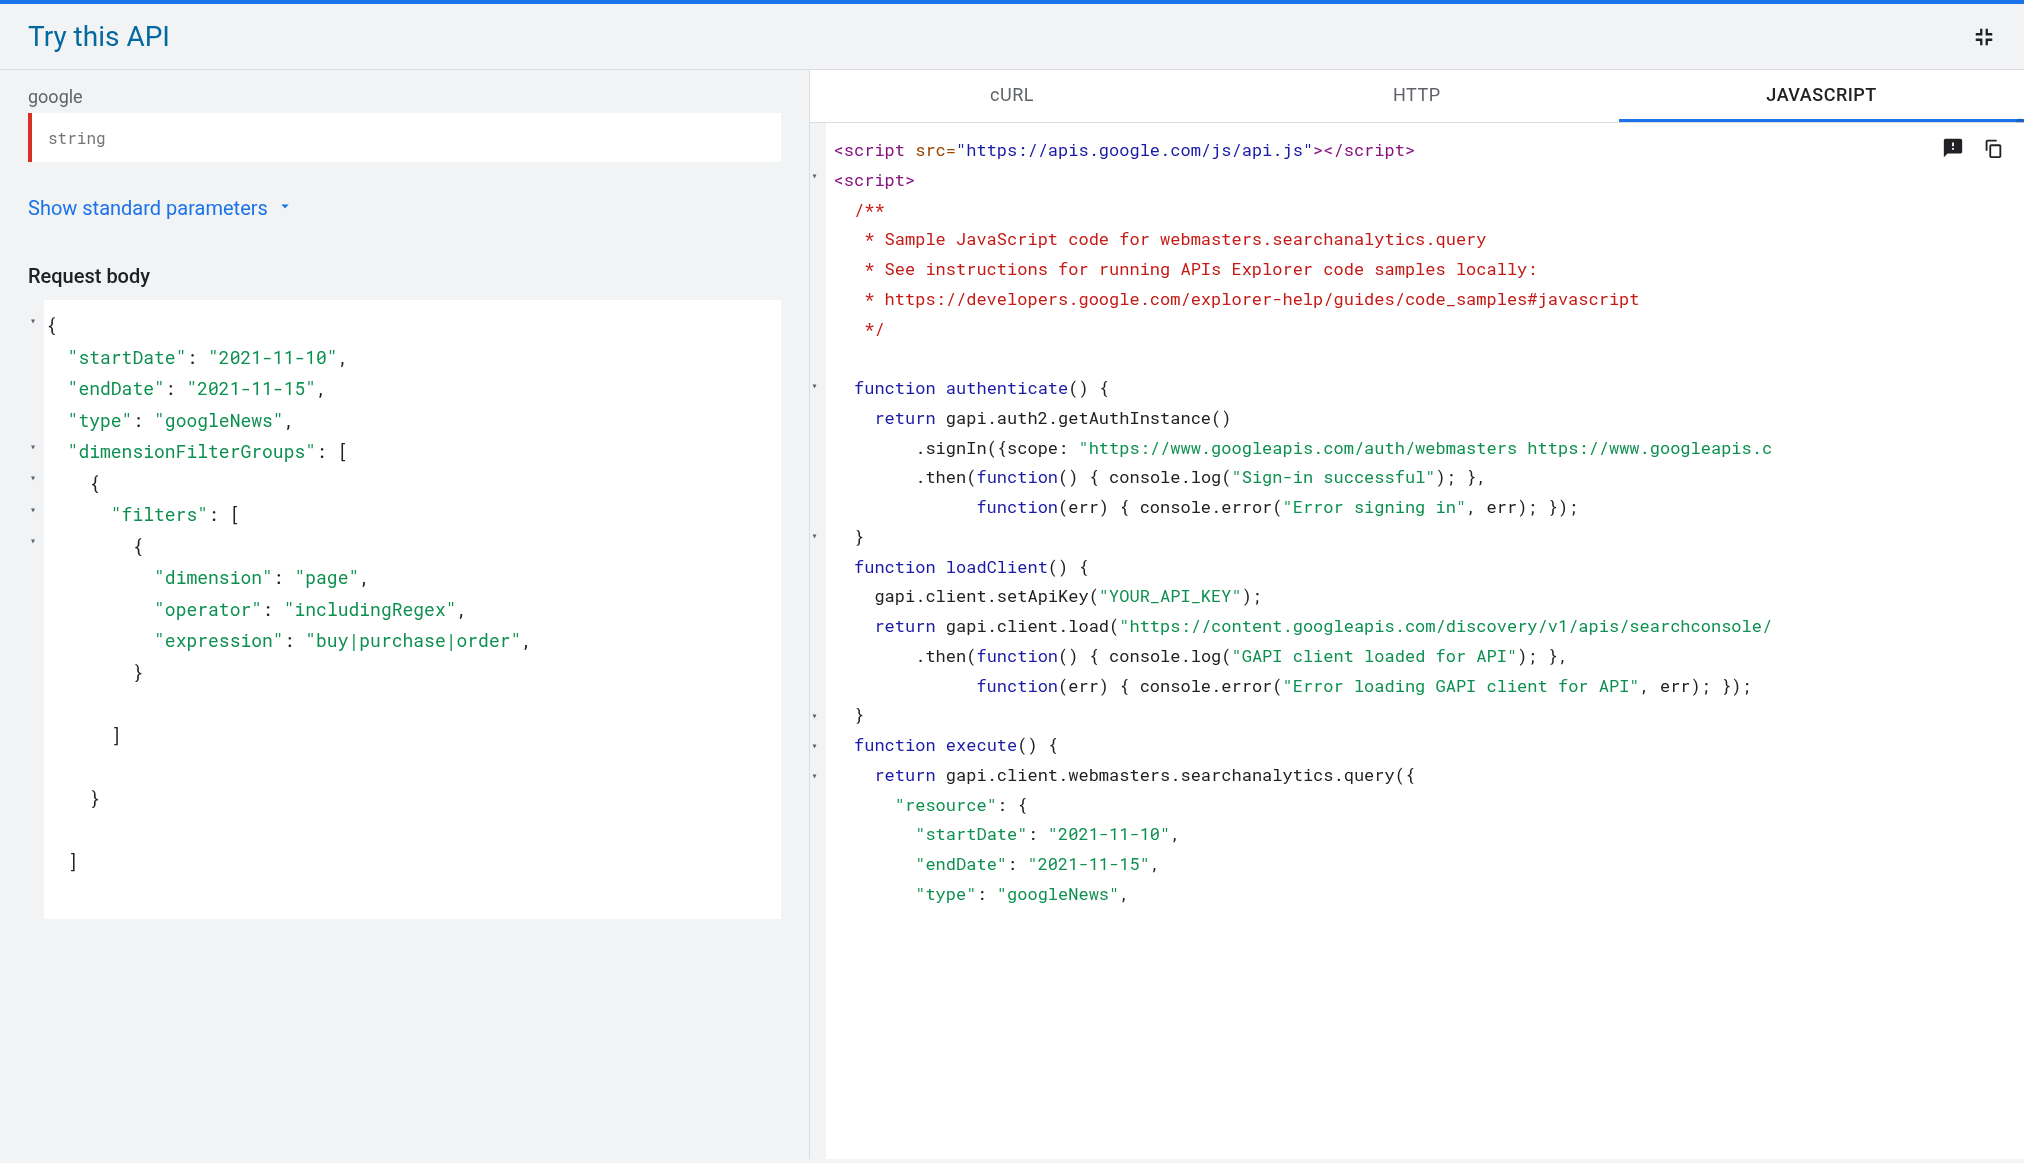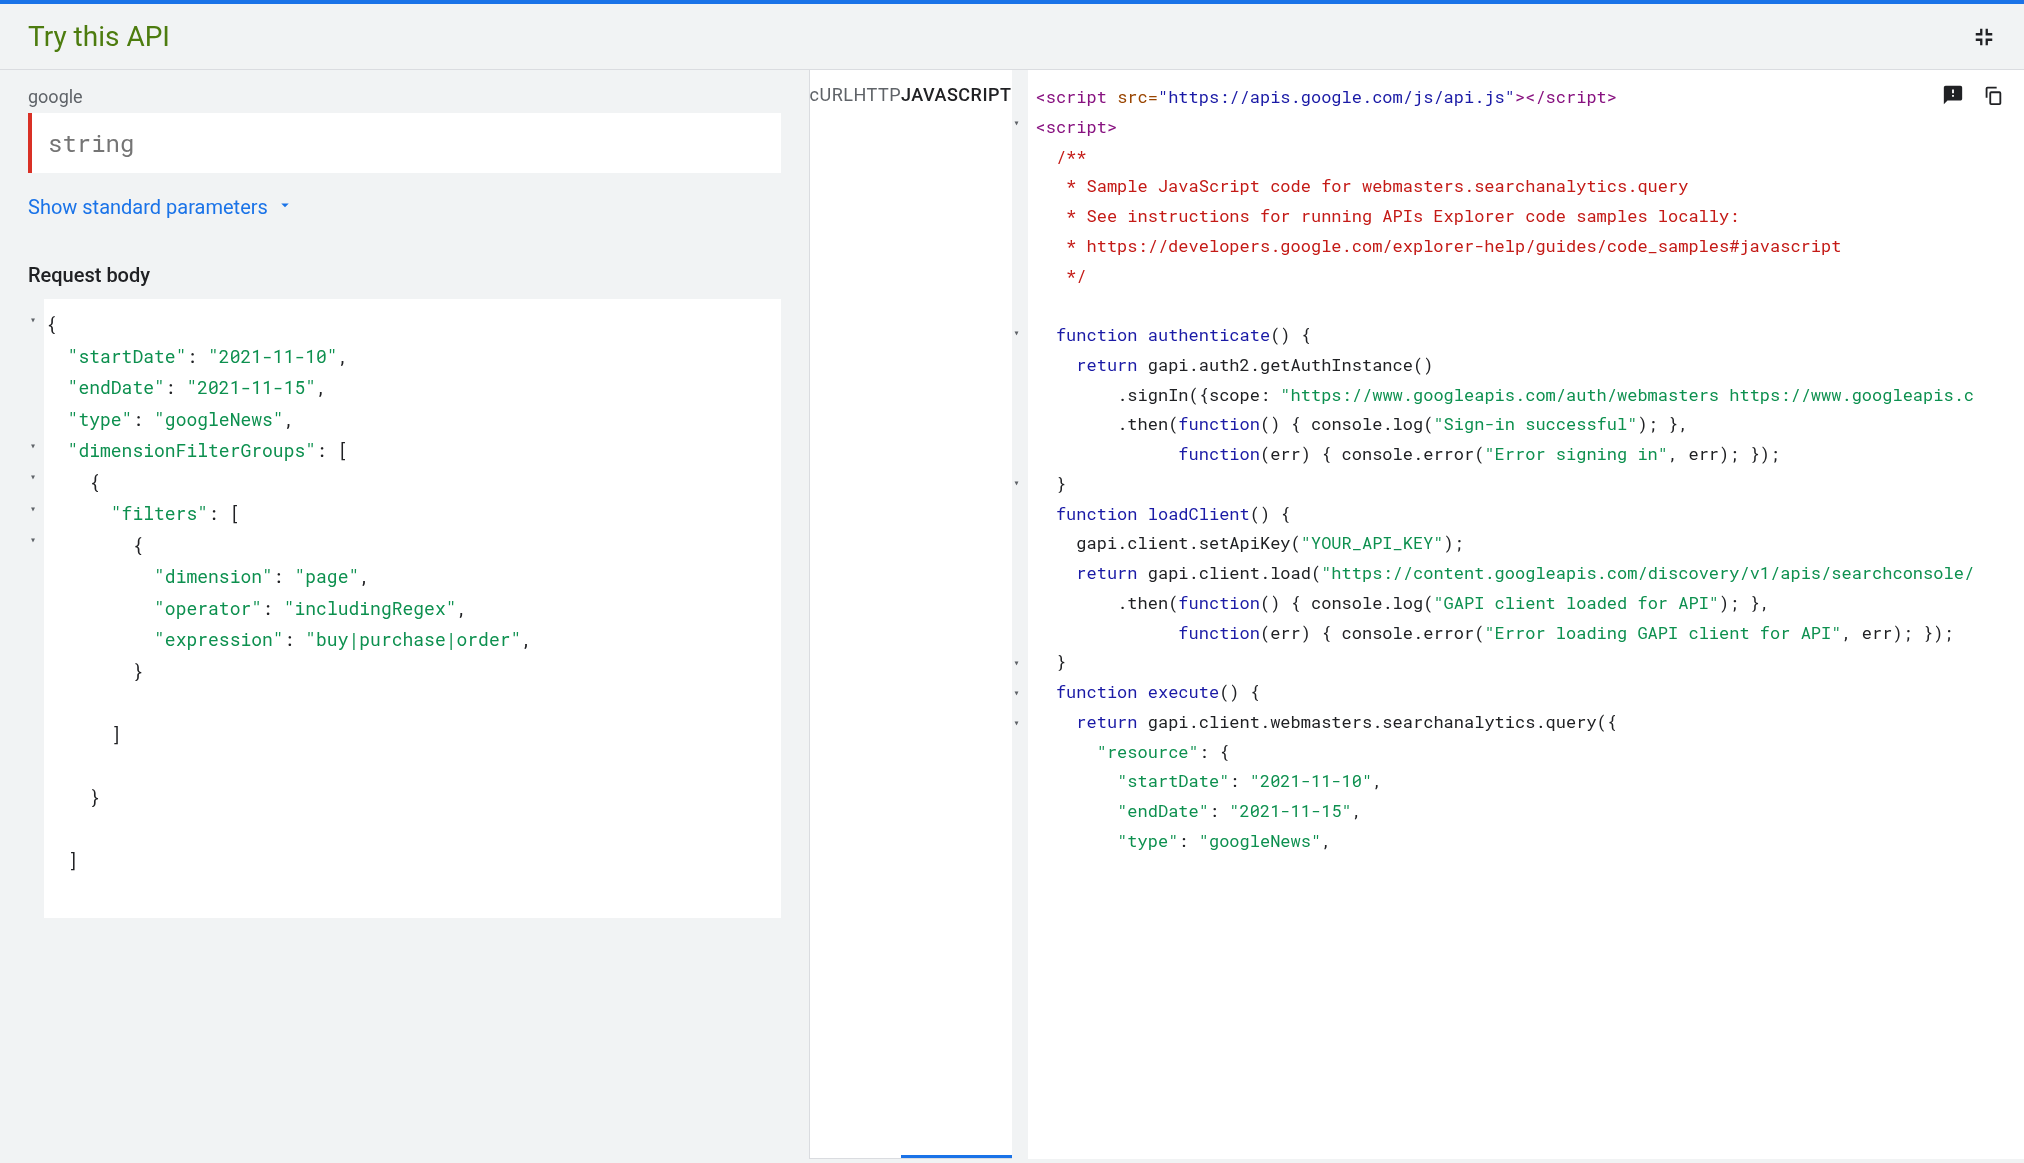--- a/index.html
+++ b/index.html
@@ -22,21 +22,21 @@
     }
     .header {
       display: flex;
       justify-content: space-between;
       align-items: center;
       padding: 16px 28px;
       border-bottom: 1px solid #dadce0;
     }
     .header-title {
       font-size: 28px;
-      color: #4d7c0f;
+      color: #0369a1;
       font-weight: 400;
     }
     .collapse-icon {
       cursor: pointer;
       width: 24px;
       height: 24px;
       display: flex;
       align-items: center;
       justify-content: center;
     }
@@ -46,46 +46,46 @@
     }
     .left-panel {
       width: 40%;
       padding: 16px 28px;
       overflow-y: auto;
       border-right: 1px solid #dadce0;
     }
     .right-panel {
       width: 60%;
       display: flex;
-      flex-direction: row;
+      flex-direction: column;
       background: #701a75;
       position: relative;
     }
     .section-title {
       font-size: 20px;
       font-weight: 500;
       color: #202124;
       margin-bottom: 12px;
     }
     .param-label {
       font-size: 18px;
       color: #5f6368;
       margin-bottom: 6px;
     }
     .param-input {
       width: 100%;
       padding: 14px 16px;
-      font-size: 24px;
+      font-size: 16px;
       font-family: 'Roboto Mono', monospace;
       color: #5f6368;
       background: #fff;
       border: none;
       border-left: 4px solid #d93025;
       outline: none;
-      margin-bottom: 22px;
+      margin-bottom: 34px;
     }
     .expand-link {
       display: flex;
       align-items: center;
       color: #1a73e8;
       font-size: 20px;
       cursor: pointer;
       margin-bottom: 44px;
     }
     .chevron {

